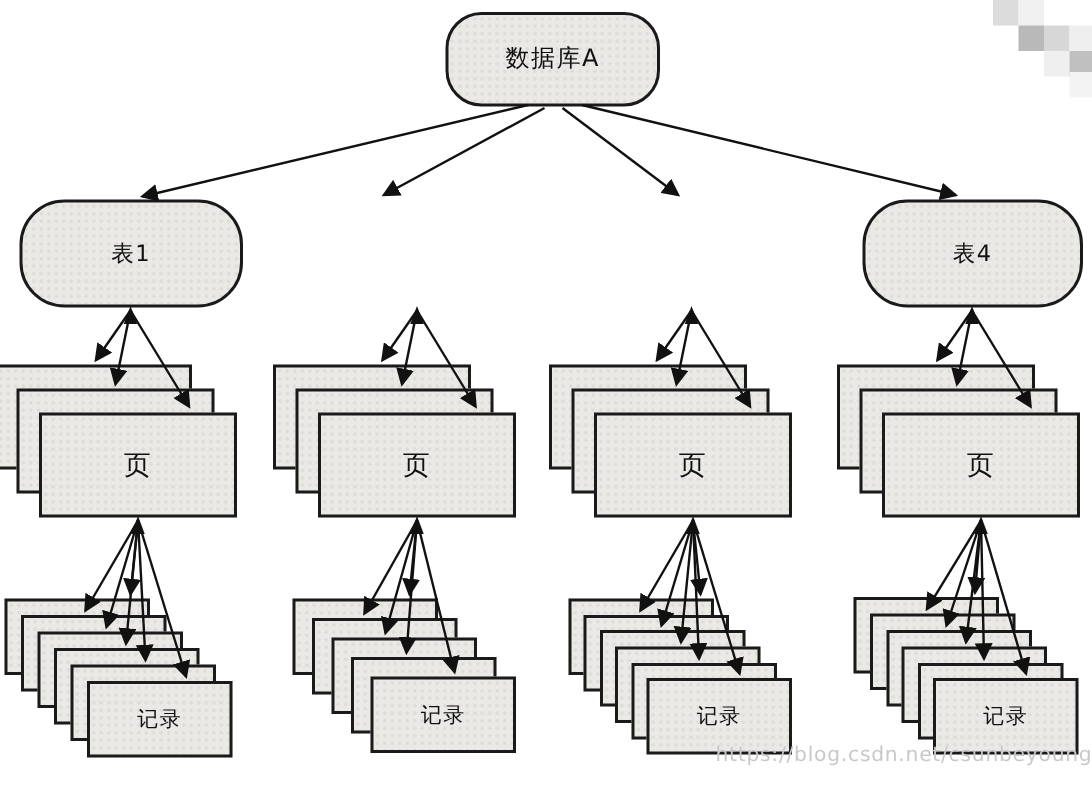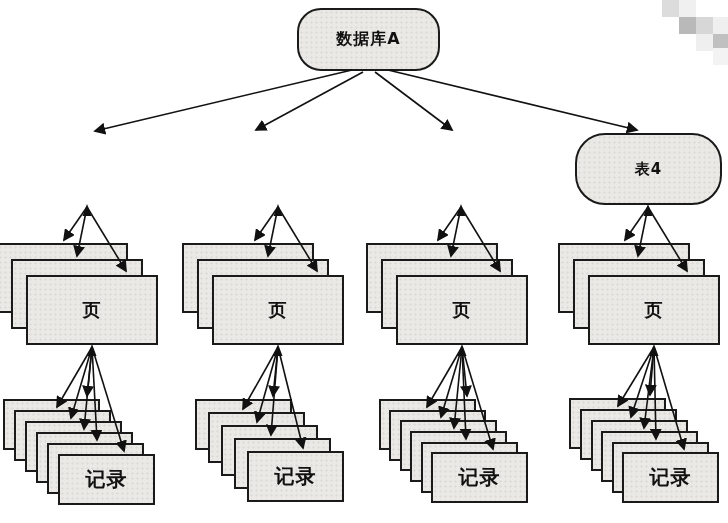--- a/index.html
+++ b/index.html
@@ -12,25 +12,25 @@
     background-color:#eae9e5;
     background-image:radial-gradient(rgba(0,0,0,0.05) 1px, transparent 1.2px);
     background-size:5px 5px;
     border:2.5px solid #1a1a1a;
     display:flex;align-items:center;justify-content:center;
   }
   .pill{border-radius:30px;}
   .pill.root{border-radius:24px;}
   .page{width:132px;height:70px;}
   .rec{width:97px;height:51px;border-width:2px;}
-  .lbl{font-weight:bold;color:#111;letter-spacing:1px;}
+  .lbl{font-weight:normal;color:#111;letter-spacing:1px;}
   .lbl.db{font-size:16px;}
   .lbl.tbl{font-size:15px;}
   .lbl.pg{font-size:18px;}
-  .lbl.rc{font-size:20px;text-align:center;}
+  .lbl.rc{font-size:14px;text-align:center;}
   .arrows{position:absolute;left:0;top:0;width:728px;height:523px;pointer-events:none;}
   .watermark{
     position:absolute;left:477px;top:495px;width:251px;
     font-size:13.5px;color:#c9c9c9;letter-spacing:0.5px;white-space:nowrap;
   }
   .pixlogo{position:absolute;right:0;top:0;width:80px;height:64px;}
   .pixlogo span{position:absolute;display:block;width:17px;height:17px;}
 </style>
 </head>
 <body>
@@ -45,20 +45,23 @@
     <span style="left:65px;top:17px;background:#efefef"></span>
     <span style="left:48px;top:34px;background:#efefef"></span>
     <span style="left:65px;top:34px;background:#c0c0c0"></span>
     <span style="left:65px;top:48px;background:#f3f3f3"></span>
   </div>
 
   <div class="node pill root" style="left:297px;top:8px;width:143px;height:63px;">
     <span class="lbl db">数据库A</span>
   </div>
 
+  <div class="node pill" style="left:13px;top:133px;width:149px;height:72px;">
+    <span class="lbl tbl">表1</span>
+  </div>
   <div class="node pill" style="left:575px;top:133px;width:147px;height:72px;align-items:center;">
     <span class="lbl tbl">表4</span>
   </div>
 
   <div class="node page" style="left:-4px;top:243px;"></div>
   <div class="node page" style="left:11px;top:259px;"></div>
   <div class="node page" style="left:26px;top:275px;">
     <span class="lbl pg">页</span>
   </div>
 
@@ -187,14 +190,15 @@
         <line x1="654" y1="347" x2="631" y2="417" marker-end="url(#ah)"></line>
         <line x1="654" y1="347" x2="644" y2="428" marker-end="url(#ah)"></line>
         <line x1="654" y1="347" x2="656" y2="439" marker-end="url(#ah)"></line>
         <line x1="654" y1="347" x2="684" y2="449" marker-end="url(#ah)"></line>
         <polygon points="654,344 649.5,356 658.5,356" fill="#111" stroke="none"></polygon>
       </g>
 
     </g>
   </svg>
 
+  <div class="watermark">https://blog.csdn.net/csunbeyoung</div>
 
 </div>
 
 </body></html>

